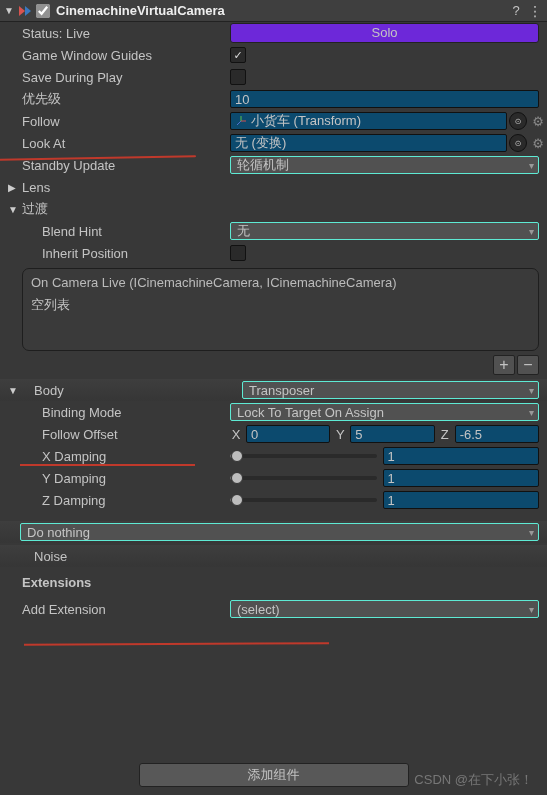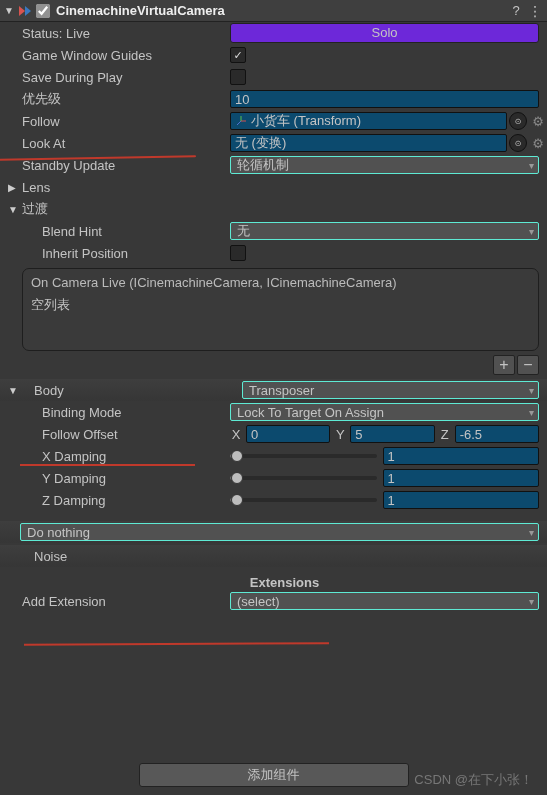--- a/index.html
+++ b/index.html
@@ -94,21 +94,21 @@
   .underline { height:2px; background:#c0392b; position:absolute; }
   
   .bottom-btn {
     position:absolute; bottom:8px; left:50%; transform:translateX(-50%);
     width: 270px; height: 24px; background:#585858; border:1px solid #222;
     border-radius:3px; text-align:center; line-height:22px; cursor:pointer;
   }
   .watermark {
     position:absolute; right:14px; bottom:6px; color:#777; font-size:13px;
   }
-  .extensions-head { padding-left: 22px; font-weight:bold; margin-top:8px; margin-bottom:0;text-align:center;}
+  .extensions-head { padding-left: 22px; font-weight:bold; margin-top:8px; margin-bottom:8px;}
 </style>
 </head>
 <body>
 
 <div class="header">
   <span class="foldout">▼</span>
   <span class="component-icon">
     <svg viewBox="0 0 16 16" width="16" height="16">
         <path d="M3 3 L9 8 L3 13 Z" fill="#d9534f"></path>
         <path d="M9 3 L15 8 L9 13 Z" fill="#3a78c0"></path>

